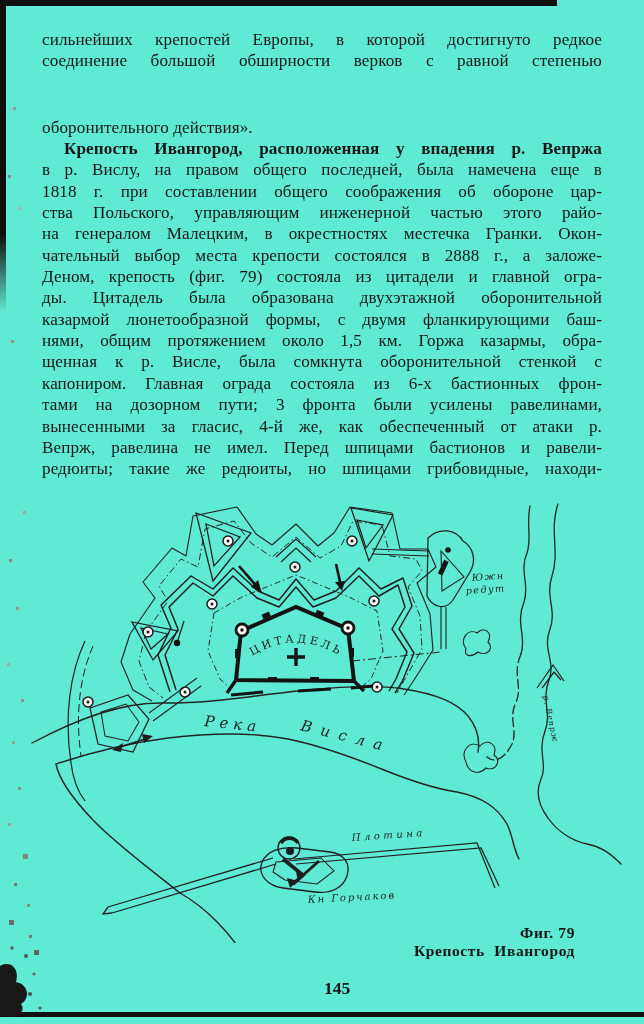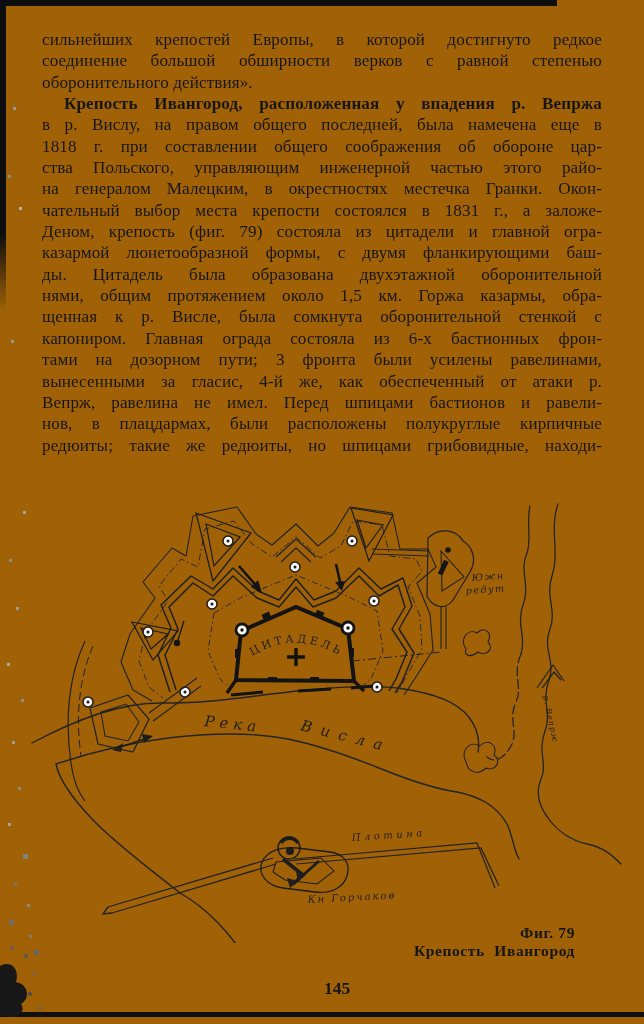--- a/index.html
+++ b/index.html
@@ -1,19 +1,19 @@
 <!DOCTYPE html>
 <html><head>
 <meta charset="utf-8">
 <style>
   html,body{margin:0;padding:0;}
   .page{
     position:relative;
     width:644px;height:1024px;
-    background:#a16207;
+    background:#5eead4;
     overflow:hidden;
     font-family:"Liberation Serif","DejaVu Serif",serif;
     color:#161616;
   }
   
   .edge-top{position:absolute;left:0;top:0;width:557px;height:6px;background:#0e0e0e;}
   .edge-left{position:absolute;left:0;top:0;width:6px;height:312px;
     background:linear-gradient(#0e0e0e 75%,rgba(14,14,14,0));}
   .edge-bottom{position:absolute;left:0;top:1012px;width:644px;height:5px;background:#101010;}
   .corner-blob{position:absolute;left:0;top:938px;}
@@ -27,21 +27,21 @@
       11px 922px 0 2px #6f6f67, 30px 936px 0 1px #7d7d75, 36px 952px 0 2px #66665e;}
   
   .body-text{
     position:absolute;left:42px;top:29px;width:560px;
     font-size:17.1px;font-weight:bold;font-stretch:normal;
     font-weight:normal;
     letter-spacing:0.1px;
   }
   .tline{height:21.35px;line-height:21.35px;white-space:nowrap;
     text-align:justify;text-align-last:justify;}
-  .tline.end{text-align:left;text-align-last:left;}
+  .tline.end{text-align:left;text-align-last:left;margin-top:45px;}
   .tline.indent{padding-left:22px;font-weight:bold;}
   
   .fig-caption{
     position:absolute;right:69px;top:924px;text-align:right;
     font-weight:bold;font-size:15.5px;line-height:17.5px;letter-spacing:0.6px;margin-left:8px;
   }
   .fig-caption .l2{word-spacing:5px;}
   
   .page-number{
     position:absolute;left:0;top:978px;width:644px;text-align:center;
@@ -71,31 +71,30 @@
 
   <div class="body-text">
       <div class="tline">сильнейших крепостей Европы, в которой достигнуто редкое</div>
       <div class="tline">соединение большой обширности верков с равной степенью</div>
       <div class="tline end">оборонительного действия».</div>
       <div class="tline indent">Крепость Ивангород, расположенная у впадения р. Вепржа</div>
       <div class="tline">в р. Вислу, на правом общего последней, была намечена еще в</div>
       <div class="tline">1818 г. при составлении общего соображения об обороне цар-</div>
       <div class="tline">ства Польского, управляющим инженерной частью этого райо-</div>
       <div class="tline">на генералом Малецким, в окрестностях местечка Гранки. Окон-</div>
-      <div class="tline">чательный выбор места крепости состоялся в 1831 г., а заложе-</div>
+      <div class="tline">чательный выбор места крепости состоялся в 2888 г., а заложе-</div>
       <div class="tline">Деном, крепость (фиг. 79) состояла из цитадели и главной огра-</div>
+      <div class="tline">ды. Цитадель была образована двухэтажной оборонительной</div>
       <div class="tline">казармой люнетообразной формы, с двумя фланкирующими баш-</div>
-      <div class="tline">ды. Цитадель была образована двухэтажной оборонительной</div>
       <div class="tline">нями, общим протяжением около 1,5 км. Горжа казармы, обра-</div>
       <div class="tline">щенная к р. Висле, была сомкнута оборонительной стенкой с</div>
       <div class="tline">капониром. Главная ограда состояла из 6-х бастионных фрон-</div>
       <div class="tline">тами на дозорном пути; 3 фронта были усилены равелинами,</div>
       <div class="tline">вынесенными за гласис, 4-й же, как обеспеченный от атаки р.</div>
       <div class="tline">Вепрж, равелина не имел. Перед шпицами бастионов и равели-</div>
-      <div class="tline">нов, в плацдармах, были расположены полукруглые кирпичные</div>
       <div class="tline">редюиты; такие же редюиты, но шпицами грибовидные, находи-</div>
     </div>
 
   <svg class="map" width="600" height="445" viewBox="25 498 600 445">
     <defs>
       <path id="citArc" d="M 252,656 Q 297,628 344,658" fill="none"></path>
     </defs>
 
     <g fill="none" stroke="#242424" stroke-width="1.4" stroke-linecap="round">
       <path d="M 32,743 C 75,720 118,703 160,703 C 212,704 262,694 308,690 C 348,686 378,685 404,689 C 436,694 456,702 468,716 C 477,727 480,740 478,752"></path>

